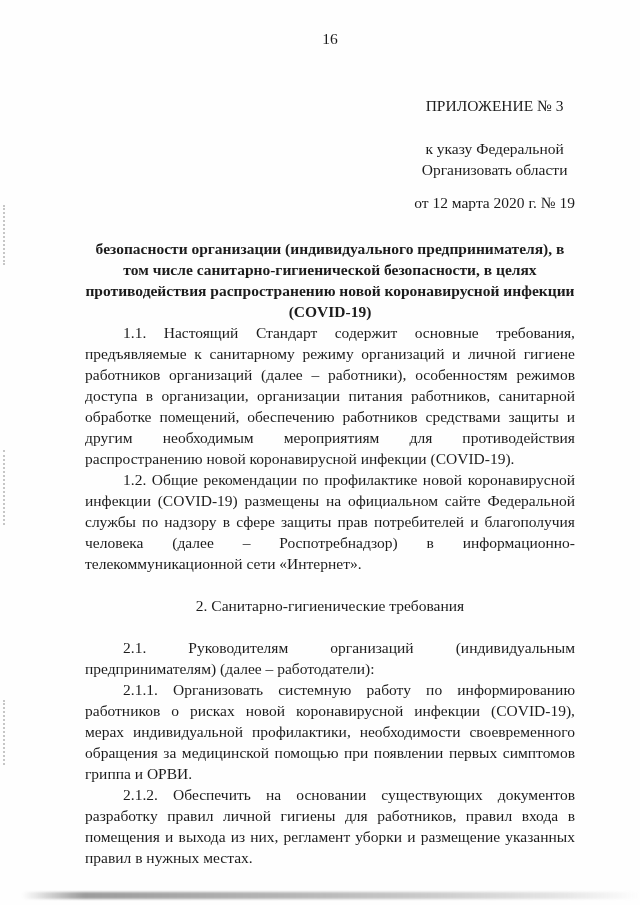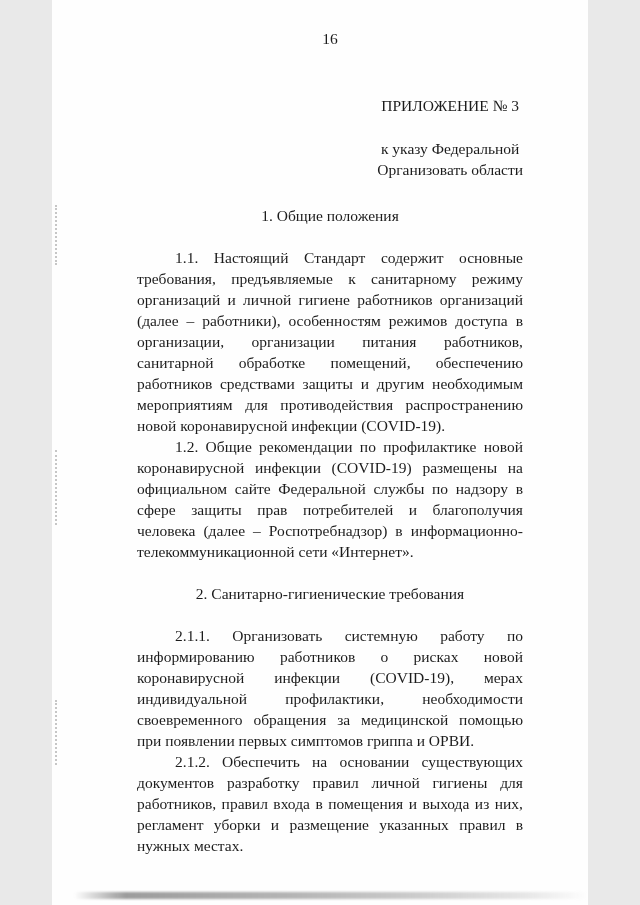--- a/index.html
+++ b/index.html
@@ -1,18 +1,18 @@
 <!DOCTYPE html>
 <html><head>
 <meta charset="utf-8">
 <style>
   html, body { margin: 0; padding: 0; background: #e9e9e9; }
   .page {
     position: relative;
-    width: 536px;
+    width: 640px;
     height: 905px;
     margin: 0 auto;
     background: #fefefe;
     box-sizing: border-box;
     padding: 28px 65px 0 85px;
     font-family: "Liberation Serif", "DejaVu Serif", serif;
     font-size: 15.5px;
     line-height: 21px;
     color: #1c1c1c;
     overflow: hidden;
@@ -82,30 +82,32 @@
   <div class="artifact dotted-edge edge-2"></div>
   <div class="artifact dotted-edge edge-3"></div>
   <div class="artifact bottom-band"></div>
 
   <div class="page-number">16</div>
 
   <div class="header-block">
     <div class="header-appendix">ПРИЛОЖЕНИЕ № 3</div>
     <div>к указу Федеральной</div>
     <div>Организовать области</div>
+    <div class="header-date">от 12 марта 2020 г. № 19</div>
   </div>
 
   <div class="doc-title">
+    <span>безопасности организации (индивидуального предпринимателя), в том числе санитарно-гигиенической безопасности, в целях противодействия распространению новой коронавирусной инфекции (COVID-19)</span>
   </div>
 
-  <div class="section-heading">1. Общие положения</div>
 
   <p class="para">1.1. Настоящий Стандарт содержит основные требования, предъявляемые к санитарному режиму организаций и личной гигиене работников организаций (далее – работники), особенностям режимов доступа в организации, организации питания работников, санитарной обработке помещений, обеспечению работников средствами защиты и другим необходимым мероприятиям для противодействия распространению новой коронавирусной инфекции (COVID-19).</p>
   <p class="para">1.2. Общие рекомендации по профилактике новой коронавирусной инфекции (COVID-19) размещены на официальном сайте Федеральной службы по надзору в сфере защиты прав потребителей и благополучия человека (далее – Роспотребнадзор) в информационно-телекоммуникационной сети «Интернет».</p>
 
   <div class="section-heading">
     <span class="line">2. Санитарно-гигиенические требования</span>
   </div>
 
+  <p class="para">2.1. Руководителям организаций (индивидуальным предпринимателям) (далее – работодатели):</p>
   <p class="para">2.1.1. Организовать системную работу по информированию работников о рисках новой коронавирусной инфекции (COVID-19), мерах индивидуальной профилактики, необходимости своевременного обращения за медицинской помощью при появлении первых симптомов гриппа и ОРВИ.</p>
   <p class="para">2.1.2. Обеспечить на основании существующих документов разработку правил личной гигиены для работников, правил входа в помещения и выхода из них, регламент уборки и размещение указанных правил в нужных местах.</p>
 
 </div>
 
 </body></html>

